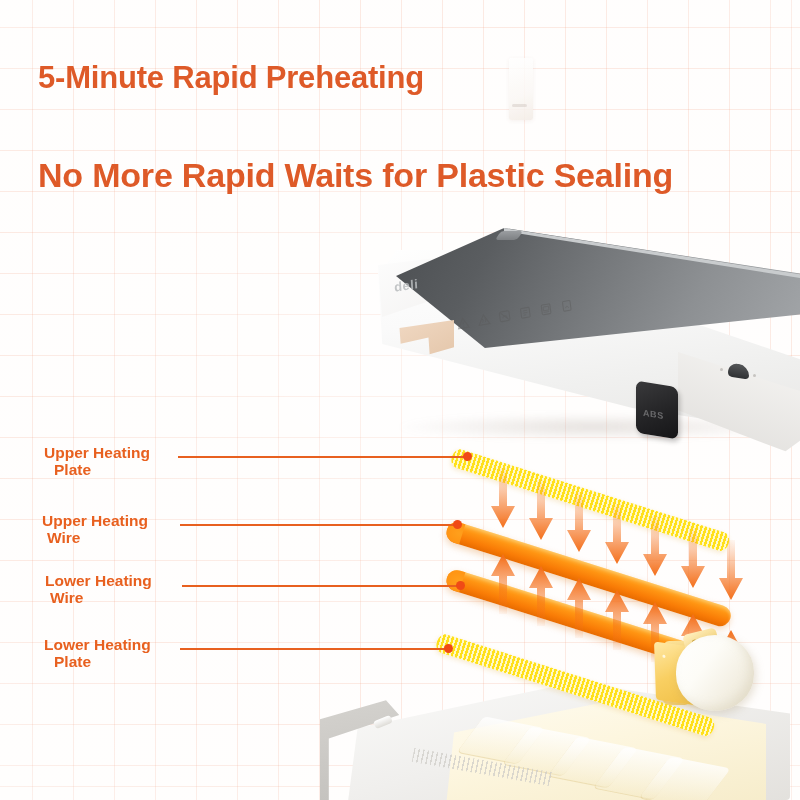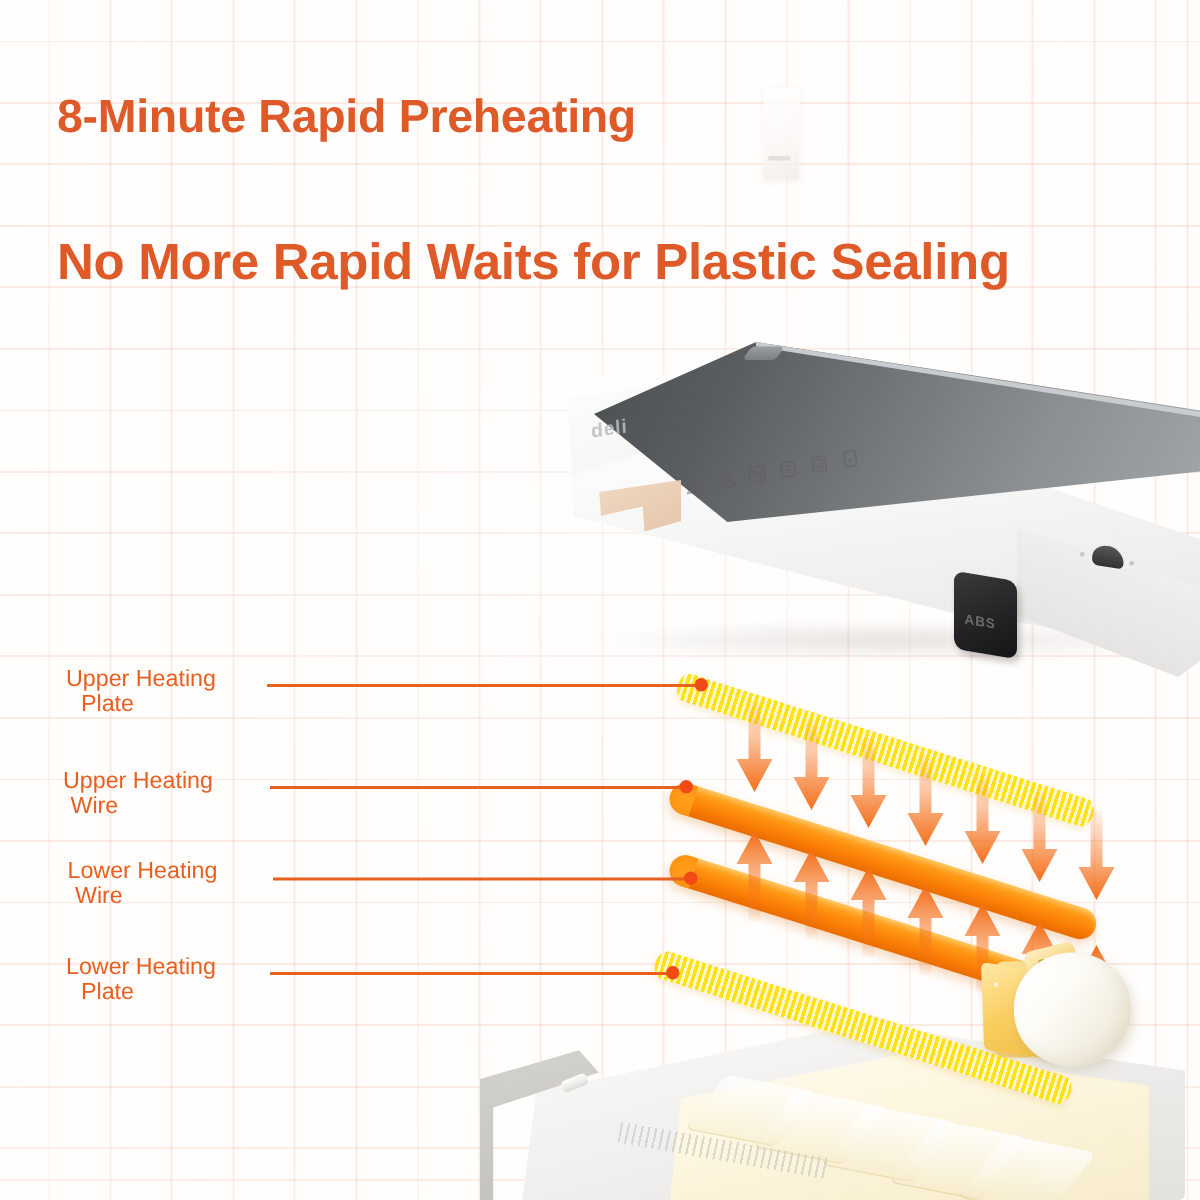--- a/index.html
+++ b/index.html
@@ -51,21 +51,21 @@
   #watermark-card:after{
     content:"";position:absolute;left:3px;top:46px;width:15px;height:3px;
     background:#d9d2cc;border-radius:2px;opacity:.75;
   }
 
   
   .callout{position:absolute;}
   .callout .label{
     position:absolute;
     color:#E8601F;
-    font-weight:normal;
+    font-weight:bold;
     font-size:15.5px;
     line-height:17.5px;
     white-space:pre;
   }
   .callout .leader{
     position:absolute;
     height:1.6px;
     background:#E8601F;
   }
   .callout .dot{
@@ -281,21 +281,21 @@
 </style>
 </head>
 <body>
 
 <div id="stage">
 
   <div id="grid-fade"></div>
 
   <div id="watermark-card"></div>
 
-  <div class="headline" id="headline-1">8-Minute Rapid Preheating</div>
+  <div class="headline" id="headline-1">5-Minute Rapid Preheating</div>
   <div class="headline" id="headline-2">No More Rapid Waits for Plastic Sealing</div>
 
   <div id="device">
     <div class="dev-part" id="body-shadow"></div>
     <div class="dev-part" id="body-front"></div>
     <div class="dev-part" id="body-ledge"></div>
     <div class="dev-part" id="body-left"></div>
     <div class="dev-part" id="body-right"></div>
     <div class="dev-part" id="lid-top"></div>
     <div class="dev-part" id="lid-edge"></div>

